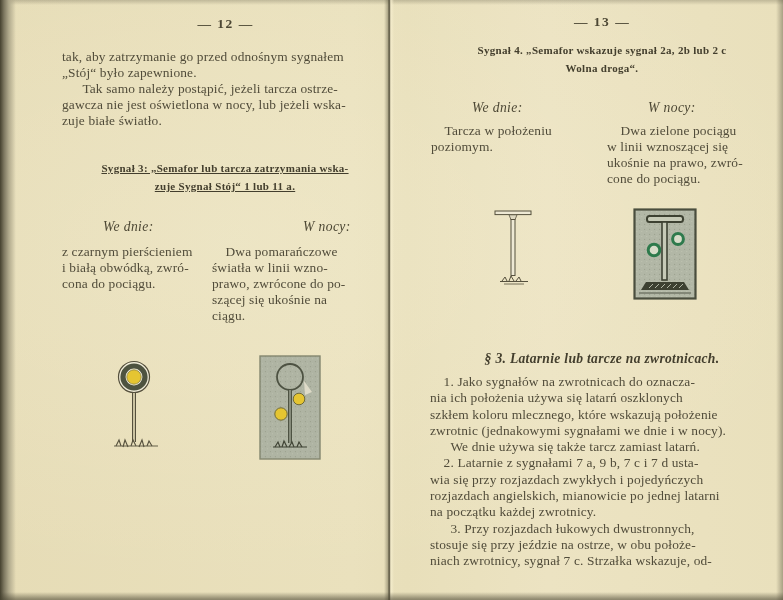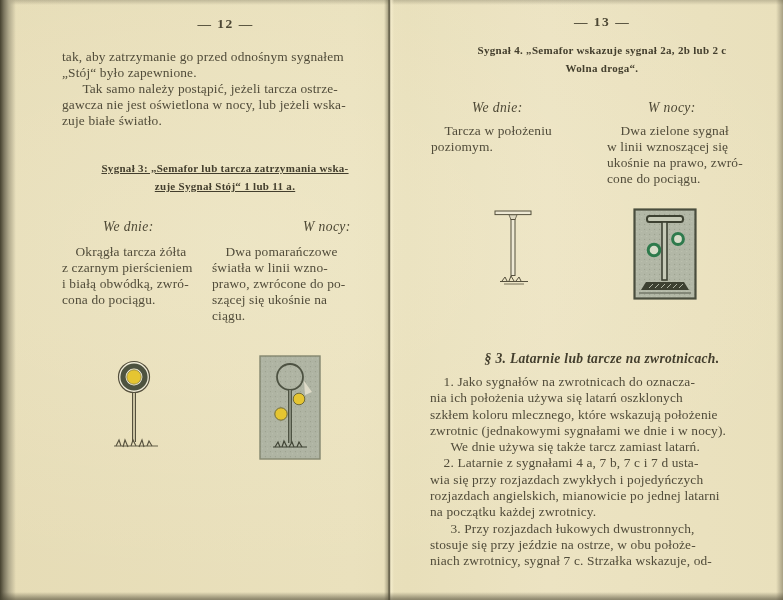--- a/index.html
+++ b/index.html
@@ -50,21 +50,20 @@
 
   <div class="abs heading" style="left:58px;top:160px;width:334px;text-decoration:underline;">
       <div class="tline">Sygnał 3: „Semafor lub tarcza zatrzymania wska-</div>
       <div class="tline">zuje Sygnał Stój“ 1 lub 11 a.</div>
     </div>
 
   <div class="abs collabel" style="left:103px;top:219px;">We dnie:</div>
   <div class="abs collabel" style="left:303px;top:219px;">W nocy:</div>
 
   <div class="abs coltxt" style="left:62px;top:244px;width:150px;">
-      <div class="tline"> Okrągła tarcza żółta</div>
       <div class="tline">z czarnym pierścieniem</div>
       <div class="tline">i białą obwódką, zwró-</div>
       <div class="tline">cona do pociągu.</div>
     </div>
   <div class="abs coltxt" style="left:212px;top:244px;width:150px;">
       <div class="tline"> Dwa pomarańczowe</div>
       <div class="tline">światła w linii wzno-</div>
       <div class="tline">prawo, zwrócone do po-</div>
       <div class="tline">szącej się ukośnie na</div>
       <div class="tline">ciągu.</div>
@@ -122,21 +121,21 @@
     </div>
 
   <div class="abs collabel" style="left:472px;top:100px;">We dnie:</div>
   <div class="abs collabel" style="left:648px;top:100px;">W nocy:</div>
 
   <div class="abs coltxt" style="left:431px;top:123px;width:155px;">
       <div class="tline"> Tarcza w położeniu</div>
       <div class="tline">poziomym.</div>
     </div>
   <div class="abs coltxt" style="left:607px;top:123px;width:168px;">
-      <div class="tline"> Dwa zielone sygnał</div>
+      <div class="tline"> Dwa zielone pociągu</div>
       <div class="tline">w linii wznoszącej się</div>
       <div class="tline">ukośnie na prawo, zwró-</div>
       <div class="tline">cone do pociągu.</div>
     </div>
 
   <div class="abs" style="left:492px;top:205px;">
     <svg width="42" height="84" viewBox="0 0 42 84">
       <rect x="3" y="6" width="36" height="3.6" fill="#eee9d4" stroke="#55503d" stroke-width="1"></rect>
       <path d="M17 9.8 h8 l-2 5 h-4 z" fill="#ded9c1" stroke="#55503d" stroke-width=".8"></path>
       <rect x="19" y="14.5" width="4" height="56" fill="#eee9d4" stroke="#55503d" stroke-width="1"></rect>
@@ -178,21 +177,21 @@
   </div>
 
   <div class="abs heading" style="left:432px;top:350px;width:340px;font-size:13.6px;font-style:italic;">§ 3. Latarnie lub tarcze na zwrotnicach.</div>
 
   <div class="abs bodytxt2" style="left:430px;top:374px;width:346px;">
       <div class="tline"> 1. Jako sygnałów na zwrotnicach do oznacza-</div>
       <div class="tline">nia ich położenia używa się latarń oszklonych</div>
       <div class="tline">szkłem koloru mlecznego, które wskazują położenie</div>
       <div class="tline">zwrotnic (jednakowymi sygnałami we dnie i w nocy).</div>
       <div class="tline">  We dnie używa się także tarcz zamiast latarń.</div>
-      <div class="tline"> 2. Latarnie z sygnałami 4 a, 7 b, 7 c i 7 d usta-</div>
+      <div class="tline"> 2. Latarnie z sygnałami 7 a, 9 b, 7 c i 7 d usta-</div>
       <div class="tline">wia się przy rozjazdach zwykłych i pojedyńczych</div>
       <div class="tline">rozjazdach angielskich, mianowicie po jednej latarni</div>
       <div class="tline">na początku każdej zwrotnicy.</div>
       <div class="tline">  3. Przy rozjazdach łukowych dwustronnych,</div>
       <div class="tline">stosuje się przy jeździe na ostrze, w obu położe-</div>
       <div class="tline">niach zwrotnicy, sygnał 7 c. Strzałka wskazuje, od-</div>
     </div>
 
   <div class="edge-top"></div>
   <div class="edge-left"></div>

